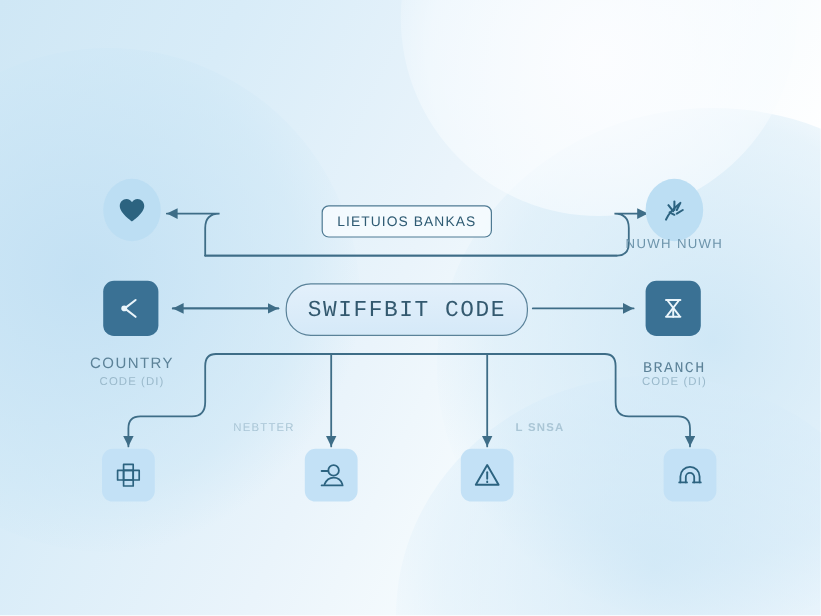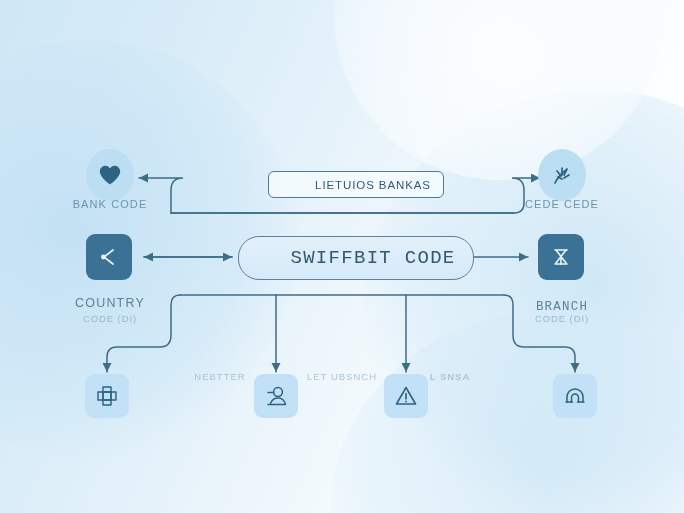--- a/index.html
+++ b/index.html
@@ -93,21 +93,20 @@
   
   .pill {
     position: absolute;
     display: flex;
     align-items: center;
     justify-content: center;
     border: 1.3px solid #4e7a93;
     color: #2f5b73;
     background: rgba(245,251,254,0.88);
     letter-spacing: 0.9px;
-    padding-left: 34px;
   }
   .pill-top {
     left: 268px;
     top: 171px;
     width: 140px;
     height: 25px;
     border-radius: 6px;
     font-size: 11.5px;
   }
   .pill-center {
@@ -144,21 +143,20 @@
   }
   .label-sub {
     font-size: 9.5px;
     color: #9ab9cb;
     letter-spacing: 0.9px;
   }
   .label-faint {
     font-size: 9.5px;
     color: #aac6d6;
     letter-spacing: 1px;
-    margin-top: 20px;
   }
 </style>
 </head>
 <body>
 
 <div id="canvas">
 
   <div class="blob blob-left"></div>
   <div class="blob blob-right"></div>
   <div class="blob blob-bottom"></div>
@@ -191,37 +189,36 @@
   <div class="pill pill-top">LIETUIOS BANKAS</div>
   <div class="pill pill-center">SWIFFBIT CODE</div>
 
   <div class="node" style="left:86px; top:149px;">
     <div class="badge-circle">
       <svg width="24" height="22" viewBox="0 0 24 22">
         <path d="M12 20.5 C12 20.5 1.8 13.6 1.8 7.6 C1.8 4.2 4.4 1.8 7.4 1.8 C9.5 1.8 11.2 3 12 4.5 C12.8 3 14.5 1.8 16.6 1.8 C19.6 1.8 22.2 4.2 22.2 7.6 C22.2 13.6 12 20.5 12 20.5 Z" fill="#2c6380"></path>
       </svg>
     </div>
   </div>
-  <div class="label label-main" style="left:40px; top:198px; width:140px;">BANK CODE</div>
 
   <div class="node" style="left:538px; top:149px;">
     <div class="badge-circle">
       <svg width="26" height="26" viewBox="0 0 26 26">
         <g fill="none" stroke="#2c6380" stroke-width="1.7" stroke-linecap="round">
           <path d="M6 21 C8 16 12 12 17 8"></path>
           <path d="M13 6 L13 13"></path>
           <path d="M18 7 L15 13"></path>
           <path d="M8 9 L12 14"></path>
           <path d="M20 13 L15 16"></path>
           <path d="M9 15 L13 17"></path>
         </g>
       </svg>
     </div>
   </div>
-  <div class="label label-main" style="left:492px; top:198px; width:140px;">CEDE CEDE</div>
+  <div class="label label-main" style="left:492px; top:198px; width:140px;">NUWH NUWH</div>
 
   <div class="node" style="left:86px; top:234px;">
     <div class="badge-square">
       <svg width="22" height="22" viewBox="0 0 22 22">
         <g fill="none" stroke="#eaf5fb" stroke-width="1.7" stroke-linecap="round" stroke-linejoin="round">
           <path d="M15 4 L6.5 10.6"></path>
           <path d="M15 18 L6.5 11.4"></path>
           <circle cx="5.5" cy="11" r="1.6" fill="#eaf5fb"></circle>
         </g>
       </svg>
@@ -240,21 +237,20 @@
           <path d="M16 4 L6 17"></path>
           <path d="M11 11 L11 18"></path>
         </g>
       </svg>
     </div>
   </div>
   <div class="label label-strong" style="left:492px; top:300px; width:140px;font-family:Liberation Mono, monospace;">BRANCH</div>
   <div class="label label-sub" style="left:492px; top:313px; width:140px;">CODE (DI)</div>
 
   <div class="label label-faint" style="left:160px; top:351px; width:120px;">NEBTTER</div>
-  <div class="label label-faint" style="left:282px; top:351px; width:120px;">LET UBSNCH</div>
   <div class="label label-faint" style="left:395px; top:351px; width:110px;font-weight:bold;">L SNSA</div>
 
   <div class="node" style="left:85px; top:374px;">
     <div class="tile">
       <svg width="24" height="24" viewBox="0 0 24 24">
         <g fill="none" stroke="#2c6380" stroke-width="1.4" stroke-linejoin="round">
           <rect x="8" y="3" width="8" height="5"></rect>
           <rect x="8" y="16" width="8" height="5"></rect>
           <rect x="3" y="8" width="5" height="8"></rect>
           <rect x="16" y="8" width="5" height="8"></rect>

